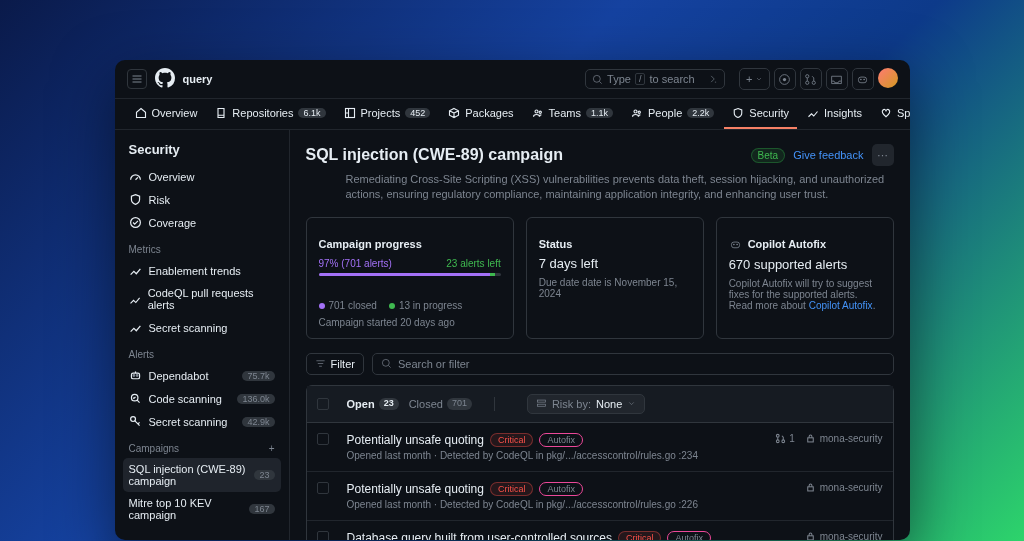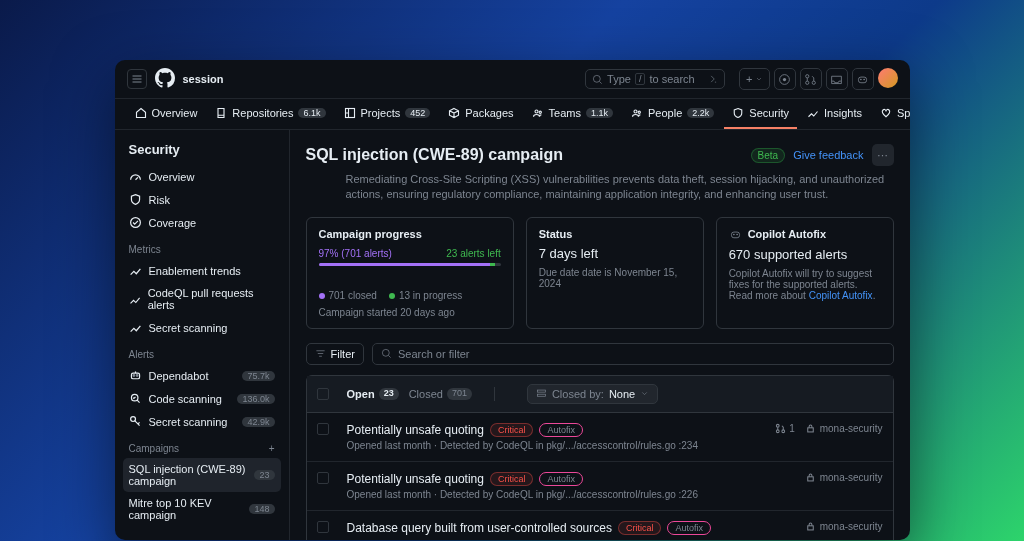--- a/index.html
+++ b/index.html
@@ -52,21 +52,21 @@
 .side-hdr .plus { margin-left: auto; cursor: pointer; }
 .main { flex: 1; padding: 14px 16px; overflow-y: auto; }
 .title-row { display: flex; align-items: center; gap: 8px; }
 .title-row h1 { font-size: 16px; font-weight: 600; }
 .beta-badge { background: rgba(46,160,67,.15); color: #3fb950; border: 1px solid rgba(46,160,67,.4); padding: 1px 6px; border-radius: 10px; font-size: 10px; margin-left: auto; }
 .feedback-link { color: #4493f8; font-size: 11px; cursor: pointer; }
 .dots-btn { width: 22px; height: 22px; background: #21262d; border-radius: 5px; display: flex; align-items: center; justify-content: center; cursor: pointer; color: #7d8590; }
 .subtitle { color: #7d8590; font-size: 11px; margin-top: 6px; line-height: 1.4; margin-left: 40px; }
 .cards { display: flex; gap: 12px; margin-top: 14px; }
 .card { flex: 1; border: 1px solid #30363d; border-radius: 6px; padding: 10px 12px; }
-.card-hdr { font-size: 11px; color: #e6edf3; font-weight: 600; display: flex; align-items: center; gap: 6px; }
+.card-hdr { font-size: 11px; color: #e6edf3; font-weight: 600; display: flex; align-items: center; gap: 6px; margin-top: 10px; }
 .progress-row { display: flex; justify-content: space-between; font-size: 10px; margin-top: 8px; }
 .progress-row .pct { color: #a371f7; }
 .progress-row .left { color: #3fb950; }
 .bar { height: 3px; background: #30363d; border-radius: 2px; margin-top: 4px; overflow: hidden; display: flex; }
 .bar .fill { background: #a371f7; }
 .bar .fill2 { background: #3fb950; }
 .legend-row { display: flex; gap: 12px; font-size: 10px; color: #7d8590; margin-top: 24px; }
 .dot { width: 6px; height: 6px; border-radius: 50%; display: inline-block; margin-right: 4px; vertical-align: middle; }
 .dot.purple { background: #a371f7; }
 .dot.green { background: #3fb950; }
@@ -110,21 +110,21 @@
     <div class="hamburger">
       <svg width="12" height="12" viewBox="0 0 16 16">
           <path stroke="#7d8590" stroke-width="1.5" d="M2 4h12M2 8h12M2 12h12"></path>
         </svg>
     </div>
     <span class="gh-logo">
       <svg viewBox="0 0 16 16">
           <path d="M8 0C3.58 0 0 3.58 0 8c0 3.54 2.29 6.53 5.47 7.59.4.07.55-.17.55-.38 0-.19-.01-.82-.01-1.49-2.01.37-2.53-.49-2.69-.94-.09-.23-.48-.94-.82-1.13-.28-.15-.68-.52-.01-.53.63-.01 1.08.58 1.23.82.72 1.21 1.87.87 2.33.66.07-.52.28-.87.51-1.07-1.78-.2-3.64-.89-3.64-3.95 0-.87.31-1.59.82-2.15-.08-.2-.36-1.02.08-2.12 0 0 .67-.21 2.2.82.64-.18 1.32-.27 2-.27.68 0 1.36.09 2 .27 1.53-1.04 2.2-.82 2.2-.82.44 1.1.16 1.92.08 2.12.51.56.82 1.27.82 2.15 0 3.07-1.87 3.75-3.65 3.95.29.25.54.73.54 1.48 0 1.07-.01 1.93-.01 2.2 0 .21.15.46.55.38A8.013 8.013 0 0016 8c0-4.42-3.58-8-8-8z"></path>
         </svg>
     </span>
-    <span style="font-weight:600">session</span>
+    <span style="font-weight:600">query</span>
     <div class="search-top">
       <svg width="11" height="11" viewBox="0 0 16 16">
           <circle cx="7" cy="7" r="5" stroke="#7d8590" fill="none"></circle>
           <path stroke="#7d8590" d="M11 11l3 3"></path>
         </svg>
       <span>Type</span>
       <span class="slash">/</span>
       <span>to search</span>
       <svg width="10" height="10" viewBox="0 0 16 16" style="margin-left:auto">
           <path stroke="#7d8590" fill="none" d="M5 3l5 5-5 5"></path>
@@ -309,21 +309,21 @@
           <span>Campaigns</span>
           <span class="plus">+</span>
         </div>
       <div id="side-campaigns">
           <div class="side-item active">
             <span>SQL injection (CWE-89) campaign</span>
             <span class="badge">23</span>
           </div>
           <div class="side-item ">
             <span>Mitre top 10 KEV campaign</span>
-            <span class="badge">148</span>
+            <span class="badge">167</span>
           </div>
         </div>
       <div style="height:8px"></div>
       <div class="side-item">
         <svg viewBox="0 0 16 16">
             <rect x="2" y="3" width="12" height="3" stroke="#7d8590" fill="none"></rect>
             <path stroke="#7d8590" fill="none" d="M3 6v7h10V6M6 9h4"></path>
           </svg>
         <span>Closed campaigns</span>
 
@@ -403,21 +403,21 @@
                 <span>Closed</span>
                 <span class="cnt">701</span>
               </div>
           </div>
           <div style="width:1px;height:14px;background:#30363d;margin:0 4px"></div>
           <div class="group-btn">
             <svg width="11" height="11" viewBox="0 0 16 16">
                 <rect x="2" y="3" width="12" height="3" stroke="#7d8590" fill="none"></rect>
                 <rect x="2" y="9" width="12" height="3" stroke="#7d8590" fill="none"></rect>
               </svg>
-            <span style="color:#7d8590">Closed by:</span>
+            <span style="color:#7d8590">Risk by:</span>
             <span>None</span>
             <svg width="9" height="9" viewBox="0 0 16 16">
                 <path stroke="#7d8590" fill="none" d="M4 6l4 4 4-4"></path>
               </svg>
           </div>
         </div>
         <div id="alerts">
   <div class="alert-item">
     <div class="alert-left">
       <div class="check"></div>

